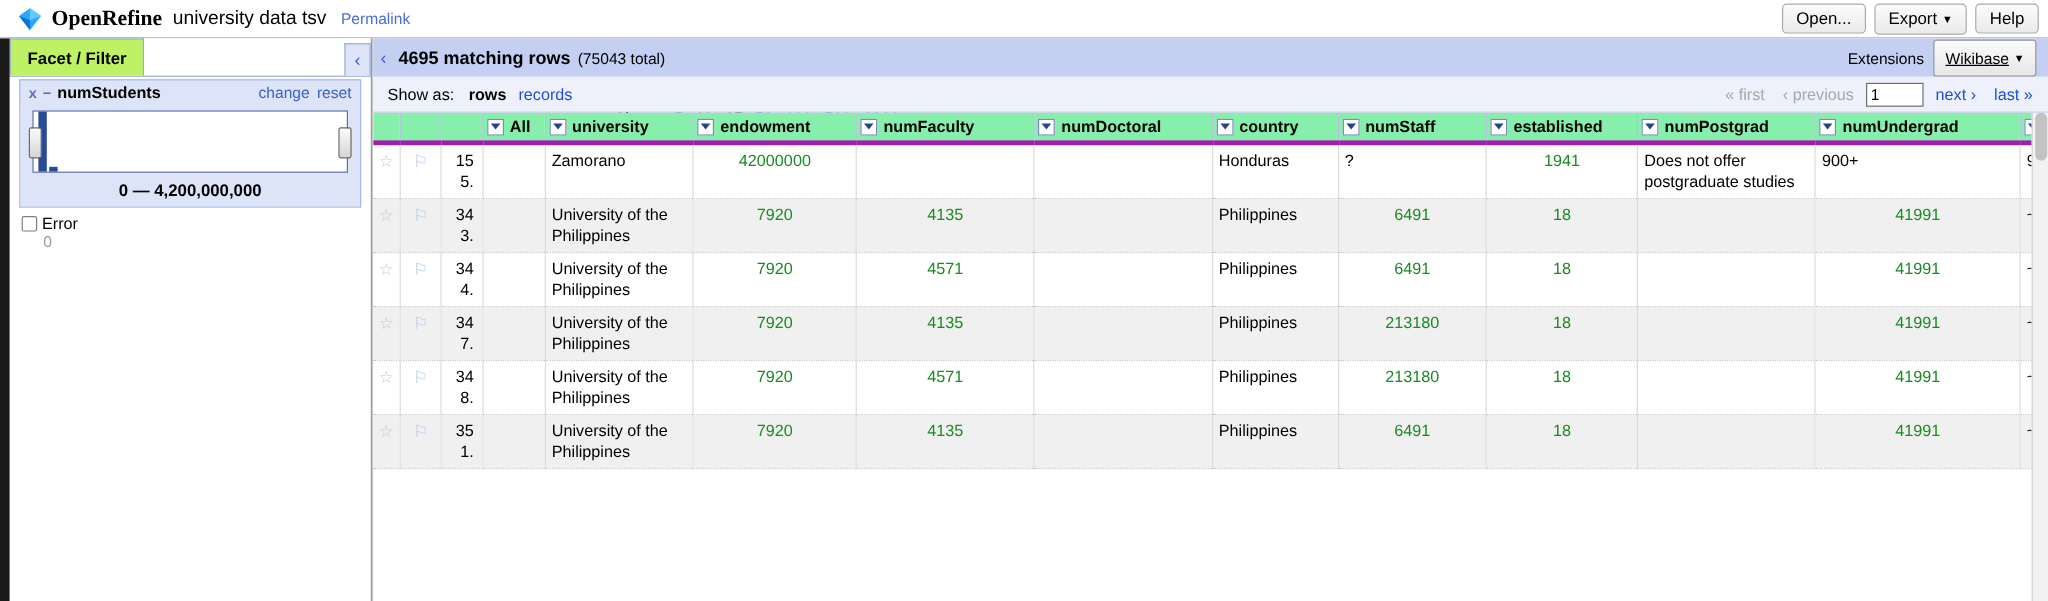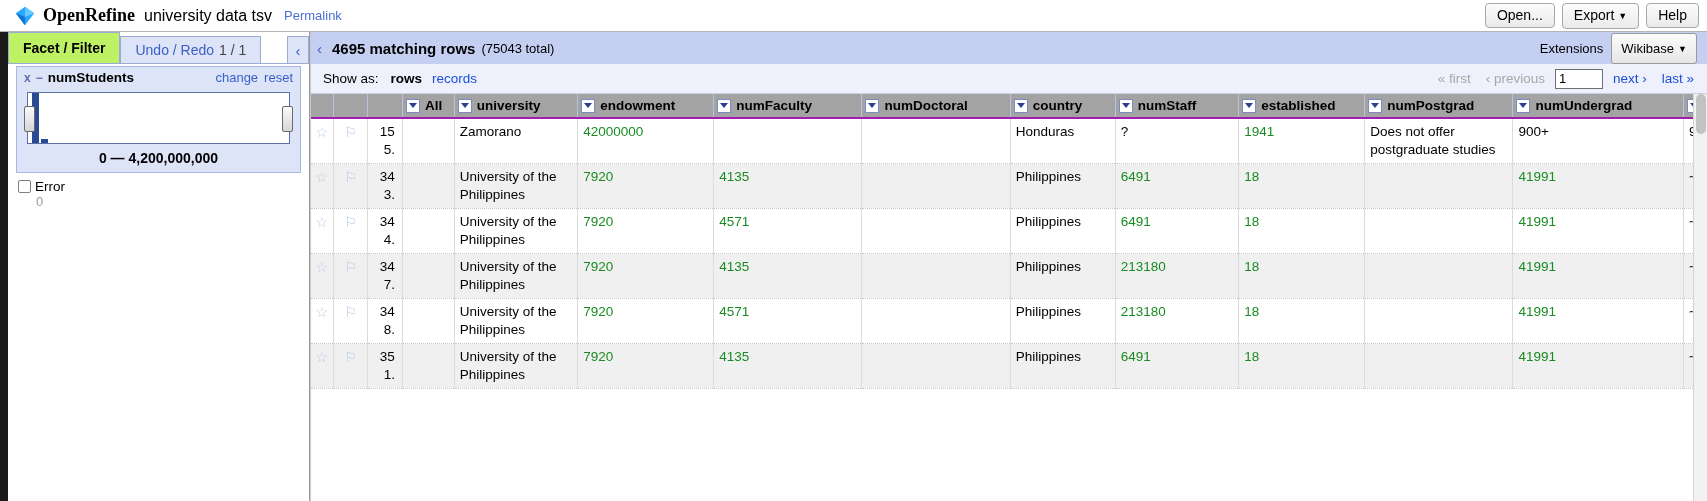--- a/index.html
+++ b/index.html
@@ -90,58 +90,58 @@
   #summary {
     height:32px; background:#c4cff2; display:flex; align-items:center; padding:0 10px 0 6px;
   }
   #expand-arrow { color:#3a5fc8; font-size:15px; margin-right:10px; cursor:pointer; }
   #rowcount { font-weight:bold; font-size:15px; }
   #rowtotal { font-size:13px; margin-left:6px; }
   #summary-spacer { flex:1; }
   #ext-label { font-size:13px; margin-right:8px; }
   #wikibase-btn {
     border:1px solid #9a9a9a; border-radius:3px;
-    background:linear-gradient(#fbfbfb,#e6e6e6); padding:7px 9px; font-size:13px; cursor:pointer;
+    background:linear-gradient(#fbfbfb,#e6e6e6); padding:7px 9px; font-size:13px; cursor:pointer;text-decoration:underline;
   }
   #controls {
     height:30px; background:#eef1fb; display:flex; align-items:center;
     padding:0 8px 0 12px; font-size:13.5px; border-bottom:1px solid #c9cfe4;
   }
   .ctl-label { margin-right:7px; }
   .ctl { color:#1d4ed8; cursor:pointer; padding:1px 5px; }
   .ctl.active { color:#000; font-weight:bold; }
   .ctl.disabled { color:#a8a8a8; cursor:default; }
   #show-grp { display:flex; align-items:center; margin-left:30px;margin-top:40px; }
   #controls-spacer { flex:1; }
   #pager { display:flex; align-items:center; gap:5px; }
   #page-input { width:48px; height:20px; border:1px solid #6f6f6f; font-size:13px;
                 padding:0 3px; font-family:"Liberation Sans", sans-serif; }
   
   #gridwrap { flex:1; overflow:hidden; position:relative; }
   table { border-collapse:collapse; table-layout:fixed; width:1583px; }
   th {
-    background:#a3a3a3; border-right:1px solid #b9c2dc; border-bottom:2px solid #a21caf;
+    background:#86efac; border-right:1px solid #b9c2dc; border-bottom:4px solid #a21caf;
     font-size:13.5px; font-weight:bold; text-align:left; padding:4px 4px 4px 3px;
     height:16px; vertical-align:middle; white-space:nowrap;
   }
   th .thin { display:flex; align-items:center; gap:5px; }
   .th-caret {
     width:14px; height:14px; background:#fff; border:1px solid #7c8cc0; flex:none;
     display:flex; align-items:center; justify-content:center; cursor:pointer;
   }
   .th-caret i { border-left:4px solid transparent; border-right:4px solid transparent;
                 border-top:5px solid #2b3f8f; display:block; }
   td {
     border-right:1px solid #dcdcdc; border-bottom:1px dotted #c8c8c8;
     padding:4px 5px; font-size:13.5px; vertical-align:top; line-height:18px;
     overflow:hidden; word-wrap:break-word;
   }
   tr.odd td { background:#f0f0f0; }
   tr.even td { background:#fff; }
-  td.num { text-align:left; color:#1a8b22; }
+  td.num { text-align:center; color:#1a8b22; }
   td.idx { text-align:right; padding-right:7px; }
   td.icons { text-align:center; padding:4px 2px; }
   .star, .flag { color:#b9cbe8; font-size:14px; cursor:pointer; display:inline-block; }
   #vscroll { position:absolute; right:0; top:0; bottom:0; width:14px;
              background:#f2f2f2; border-left:1px solid #d4d4d4; }
   #vthumb { position:absolute; top:0; left:2px; width:10px; height:40px;
             background:#c2c2c2; border-radius:5px; }
 </style>
 </head>
 <body>
@@ -162,24 +162,20 @@
 </div>
 
 <div id="body">
 
   <div id="left">
     <div id="left-edge"></div>
 
     <div id="tabs">
       <div class="tab active">
         <span>Facet / Filter</span>
-      </div>
-      <div class="tab">
-        <span>Undo / Redo</span>
-        <span class="sub">1 / 1</span>
       </div>
       <div id="collapse-btn">‹</div>
     </div>
 
 
     <div id="facet">
       <div id="facet-head">
         <span class="fico">x</span>
         <span class="fico">−</span>
         <span id="facet-name">numStudents</span>

